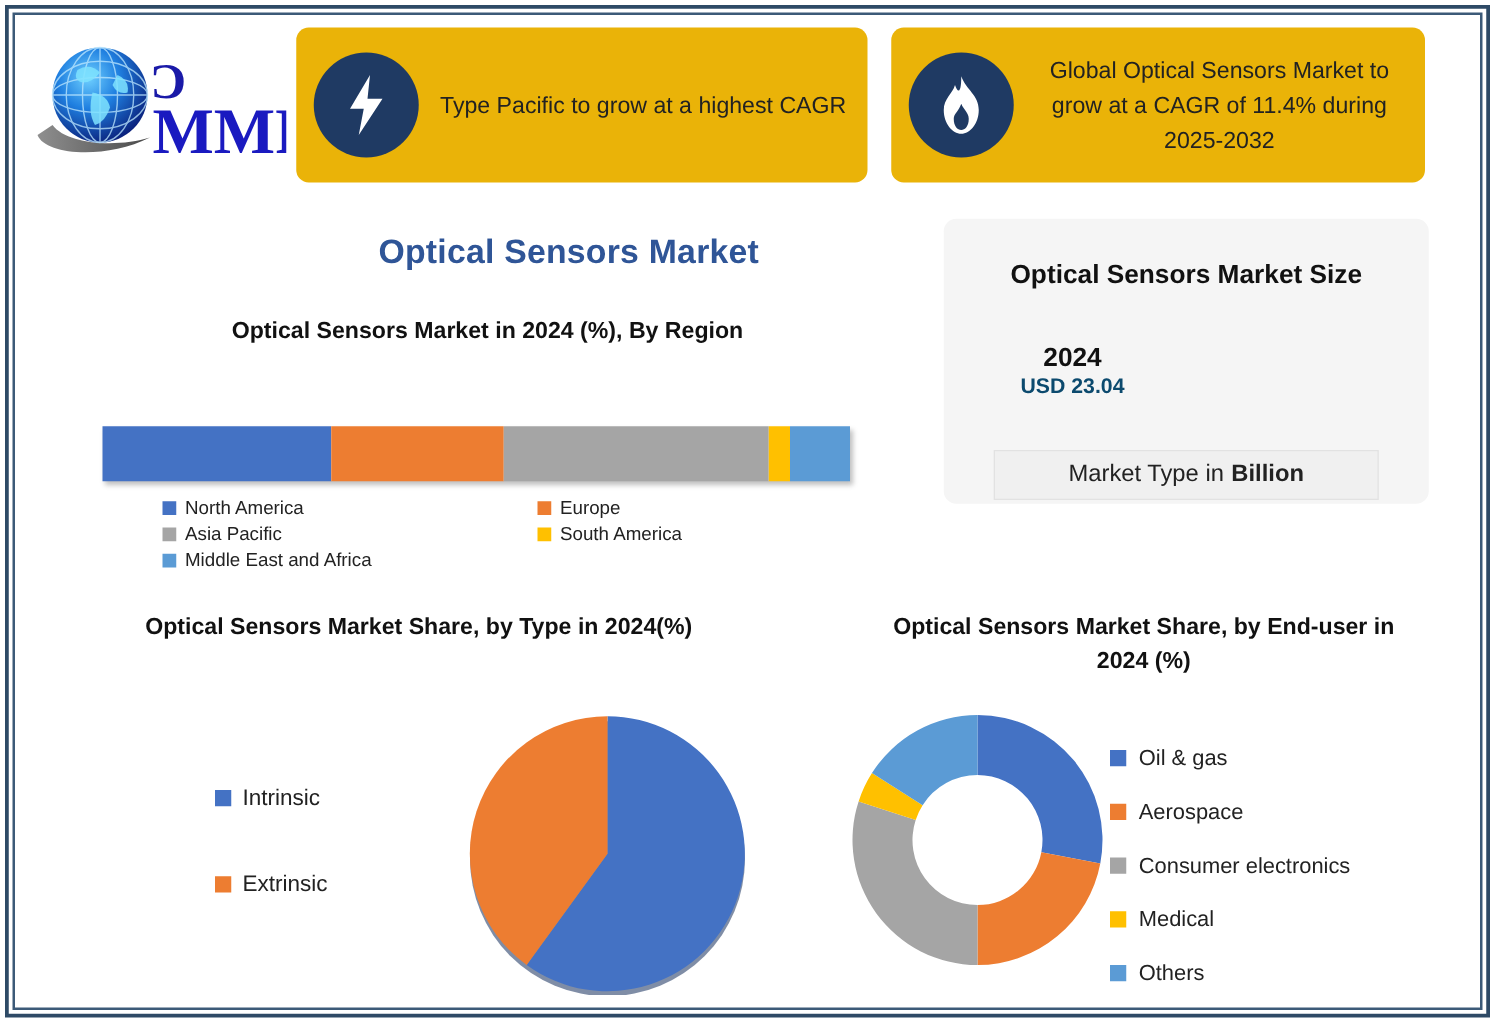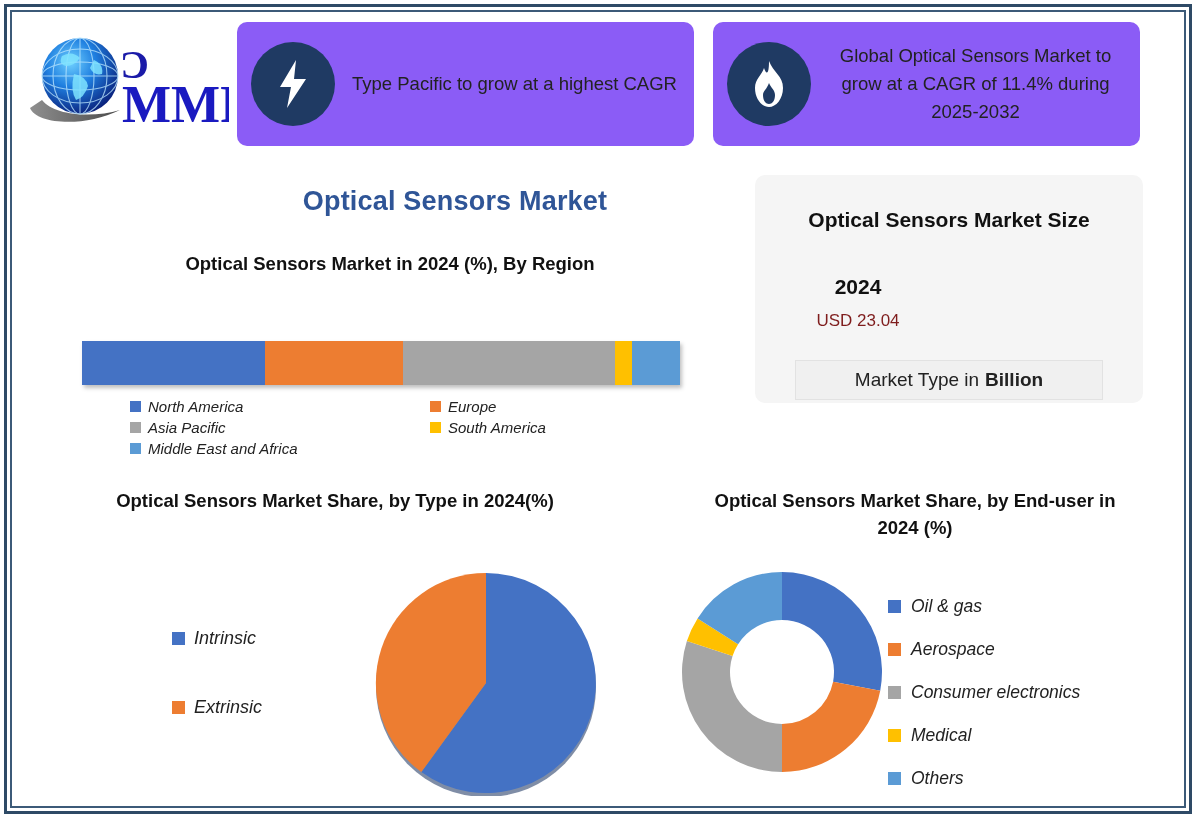--- a/index.html
+++ b/index.html
@@ -40,21 +40,21 @@
   .logo {
     position: absolute;
     left: 24px; top: 26px;
     width: 205px; height: 110px;
   }
   .logo-svg { display:block; }
 
   
   .hcard {
     position: absolute;
-    background: #8b5cf6;
+    background: #eab308;
     border-radius: 10px;
     display: flex;
     align-items: center;
     box-sizing: border-box;
   }
   #hcard-1 { left: 237px; top: 22px; width: 457px; height: 124px; }
   #hcard-2 { left: 713px; top: 22px; width: 427px; height: 124px; }
   .hcard-icon {
     flex: 0 0 auto;
     width: 84px; height: 84px;
@@ -106,21 +106,21 @@
   .barseg { height: 100%; }
 
   .bar-legend {
     position: absolute;
     left: 130px; top: 398px;
     width: 560px;
     font-size: 15px;
     color: #222222;
   }
   .lg-row { display: flex; margin-bottom: 4px; }
-  .lg-item { display: flex; align-items: center; font-style: italic; }
+  .lg-item { display: flex; align-items: center; }
   .lg-item.col1 { width: 300px; }
   .lg-swatch {
     width: 11px; height: 11px;
     margin-right: 7px;
     flex: 0 0 auto;
   }
 
   
   .ms-panel {
     position: absolute;
@@ -134,21 +134,21 @@
     width: 100%;
     text-align: center;
     font-size: 21px;
     font-weight: bold;
     color: #111111;
   }
   .ms-col { position: absolute; text-align: center; width: 150px; }
   #ms-col-a { left: 28px; top: 100px; }
   #ms-col-b { left: 210px; top: 100px; }
   .ms-year { font-size: 21px; font-weight: bold; color: #111111; }
-  .ms-val  { font-size: 17px; font-weight: normal; color: #7f1d1d; margin-top: 12px; }
+  .ms-val  { font-size: 17px; font-weight: bold; color: #0c4a6e; }
   .ms-foot {
     position: absolute; left: 40px; top: 185px;
     width: 308px; height: 40px;
     background: #f0f0f0;
     border: 1px solid #e2e2e2;
     box-sizing: border-box;
     display: flex; align-items: center; justify-content: center;
     font-size: 19px;
     color: #222222;
   }

